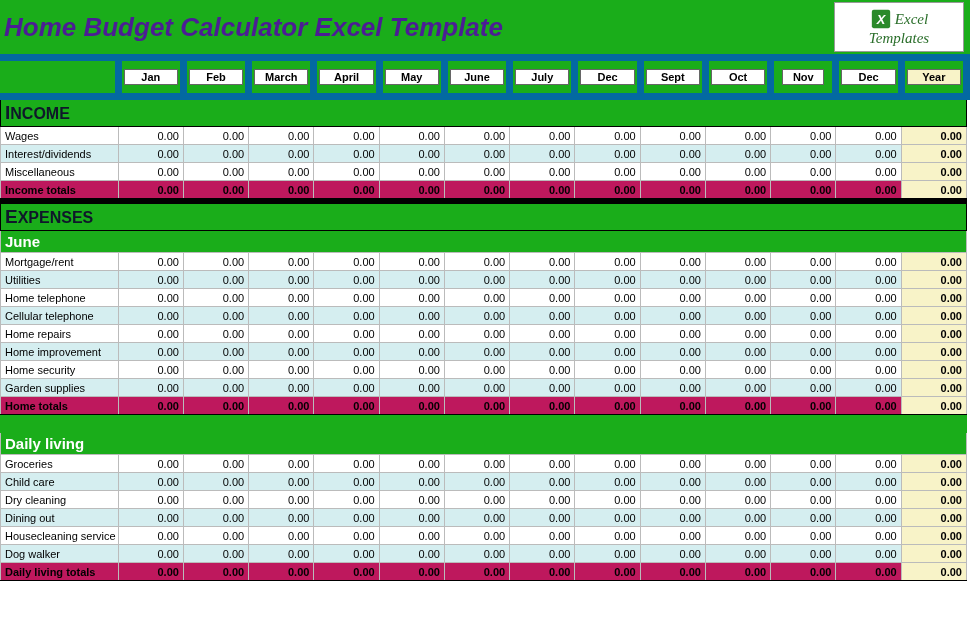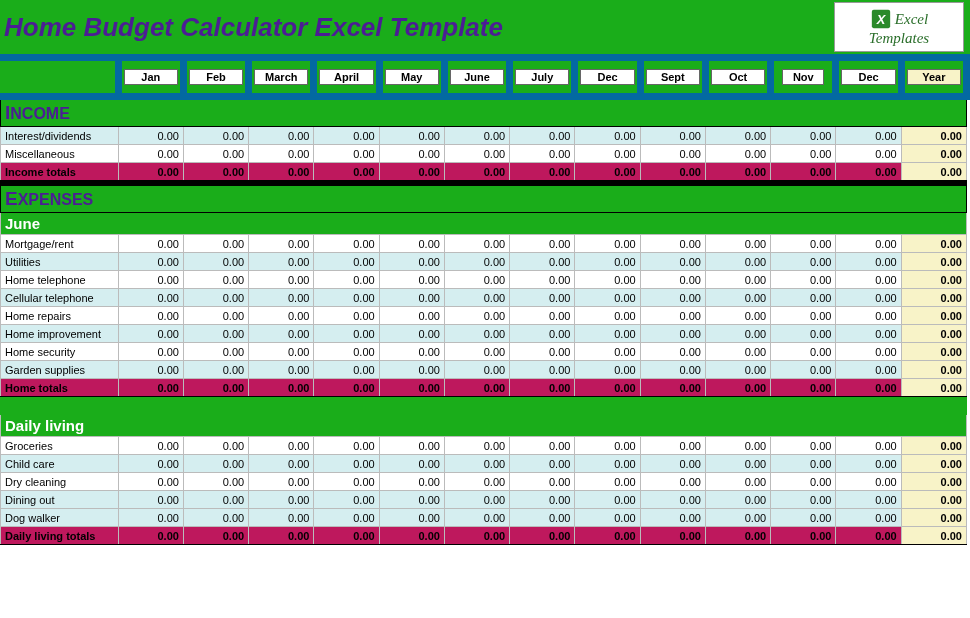--- a/index.html
+++ b/index.html
@@ -10,21 +10,21 @@
 .logo svg { width: 22px; height: 22px; }
 .logo-text { text-align: center; }
 table { border-collapse: collapse; width: 970px; table-layout: fixed; }
 td, th { border: 1px solid #bbb; padding: 2px 4px; height: 18px; overflow: hidden; white-space: nowrap; }
 .col-label { width: 110px; text-align: left; }
 .col-month { width: 61px; text-align: right; }
 .col-year { width: 61px; text-align: right; font-weight: bold; }
 .month-header-row td { background: #1aad1a; border: 7px solid #0369a1; }
 .month-header-row .lbl { background: #1aad1a; border-left: 1px solid #1aad1a; }
 .month-btn { background: #fff; border: 1px solid #666; text-align: center; font-weight: bold; padding: 1px 2px; font-size: 11px; }
-.section-title { background: #1aad1a; color: #4c1d95; font-weight: bold; font-size: 16px; padding: 2px 4px; border: 1px solid #000; }
+.section-title { background: #1aad1a; color: #0f172a; font-weight: bold; font-size: 16px; padding: 2px 4px; border: 1px solid #000; }
 .section-title .cap { font-size: 19px; }
 .subsection { background: #1aad1a; color: #fff; font-weight: bold; font-size: 15px; padding: 2px 4px; }
 .row-white { background: #fff; }
 .row-blue { background: #d5eef0; }
 .row-total { background: #be185d; font-weight: bold; border-top: 1px solid #000; border-bottom: 1px solid #000; }
 .row-total td { border-top: 1px solid #000; border-bottom: 1px solid #000; }
 .year-cell { background: #f8f3c8; font-weight: bold; }
 .black-row td { background: #000; height: 5px; padding: 0; border: 1px solid #000; }
 .green-spacer td { background: #1aad1a; height: 18px; border: 1px solid #1aad1a; }
 </style>
@@ -101,20 +101,36 @@
         <td style="padding: 2px;">
           <div class="month-btn">Dec</div>
         </td>
         <td style="padding: 2px;">
           <div class="month-btn" style="background: rgb(248, 243, 200);">Year</div>
         </td>
       </tr>
       <tr>
         <td colspan="14" class="section-title"><span class="cap">I</span>NCOME</td>
       </tr>
+      <tr class="row-white">
+        <td class="col-label">Wages</td>
+        <td class="col-month">0.00</td>
+        <td class="col-month">0.00</td>
+        <td class="col-month">0.00</td>
+        <td class="col-month">0.00</td>
+        <td class="col-month">0.00</td>
+        <td class="col-month">0.00</td>
+        <td class="col-month">0.00</td>
+        <td class="col-month">0.00</td>
+        <td class="col-month">0.00</td>
+        <td class="col-month">0.00</td>
+        <td class="col-month">0.00</td>
+        <td class="col-month">0.00</td>
+        <td class="col-year year-cell">0.00</td>
+      </tr>
       <tr class="row-blue">
         <td class="col-label">Interest/dividends</td>
         <td class="col-month">0.00</td>
         <td class="col-month">0.00</td>
         <td class="col-month">0.00</td>
         <td class="col-month">0.00</td>
         <td class="col-month">0.00</td>
         <td class="col-month">0.00</td>
         <td class="col-month">0.00</td>
         <td class="col-month">0.00</td>
@@ -358,20 +374,36 @@
         <td class="col-month">0.00</td>
         <td class="col-month">0.00</td>
         <td class="col-month">0.00</td>
         <td class="col-month">0.00</td>
         <td class="col-month">0.00</td>
         <td class="col-month">0.00</td>
         <td class="col-year year-cell">0.00</td>
       </tr>
       <tr class="row-blue">
         <td class="col-label">Dining out</td>
+        <td class="col-month">0.00</td>
+        <td class="col-month">0.00</td>
+        <td class="col-month">0.00</td>
+        <td class="col-month">0.00</td>
+        <td class="col-month">0.00</td>
+        <td class="col-month">0.00</td>
+        <td class="col-month">0.00</td>
+        <td class="col-month">0.00</td>
+        <td class="col-month">0.00</td>
+        <td class="col-month">0.00</td>
+        <td class="col-month">0.00</td>
+        <td class="col-month">0.00</td>
+        <td class="col-year year-cell">0.00</td>
+      </tr>
+      <tr class="row-white">
+        <td class="col-label">Housecleaning service</td>
         <td class="col-month">0.00</td>
         <td class="col-month">0.00</td>
         <td class="col-month">0.00</td>
         <td class="col-month">0.00</td>
         <td class="col-month">0.00</td>
         <td class="col-month">0.00</td>
         <td class="col-month">0.00</td>
         <td class="col-month">0.00</td>
         <td class="col-month">0.00</td>
         <td class="col-month">0.00</td>

